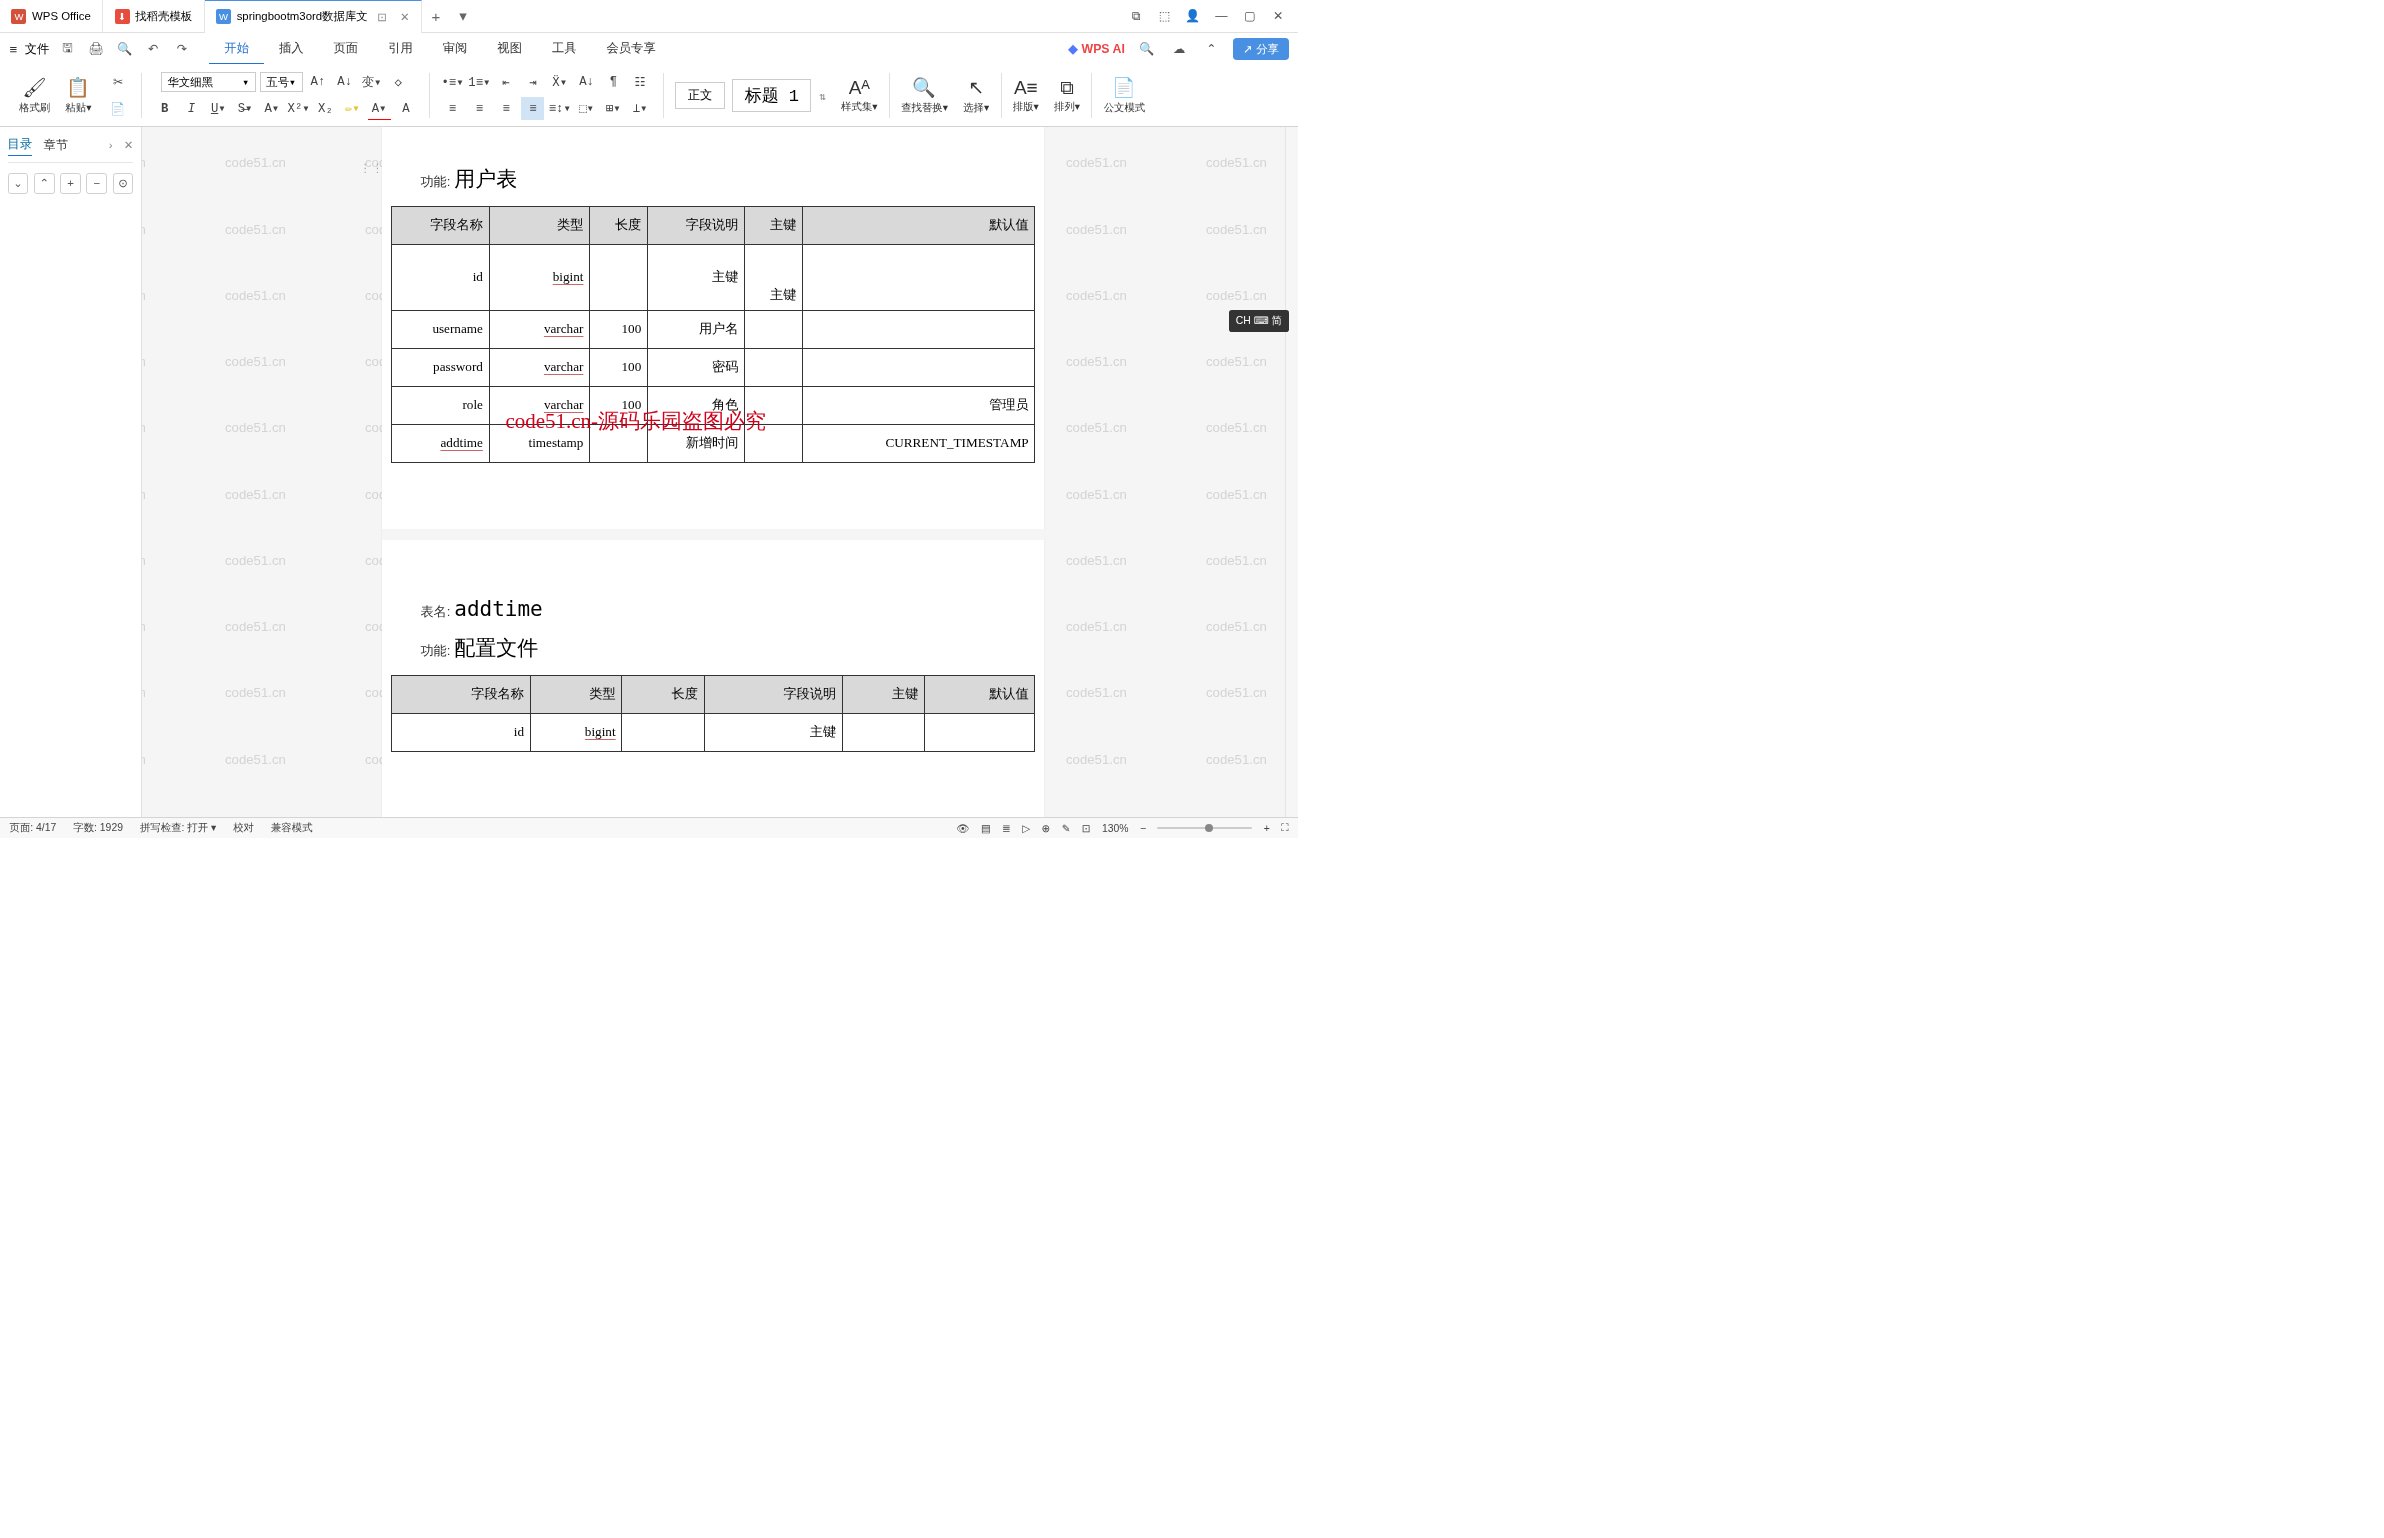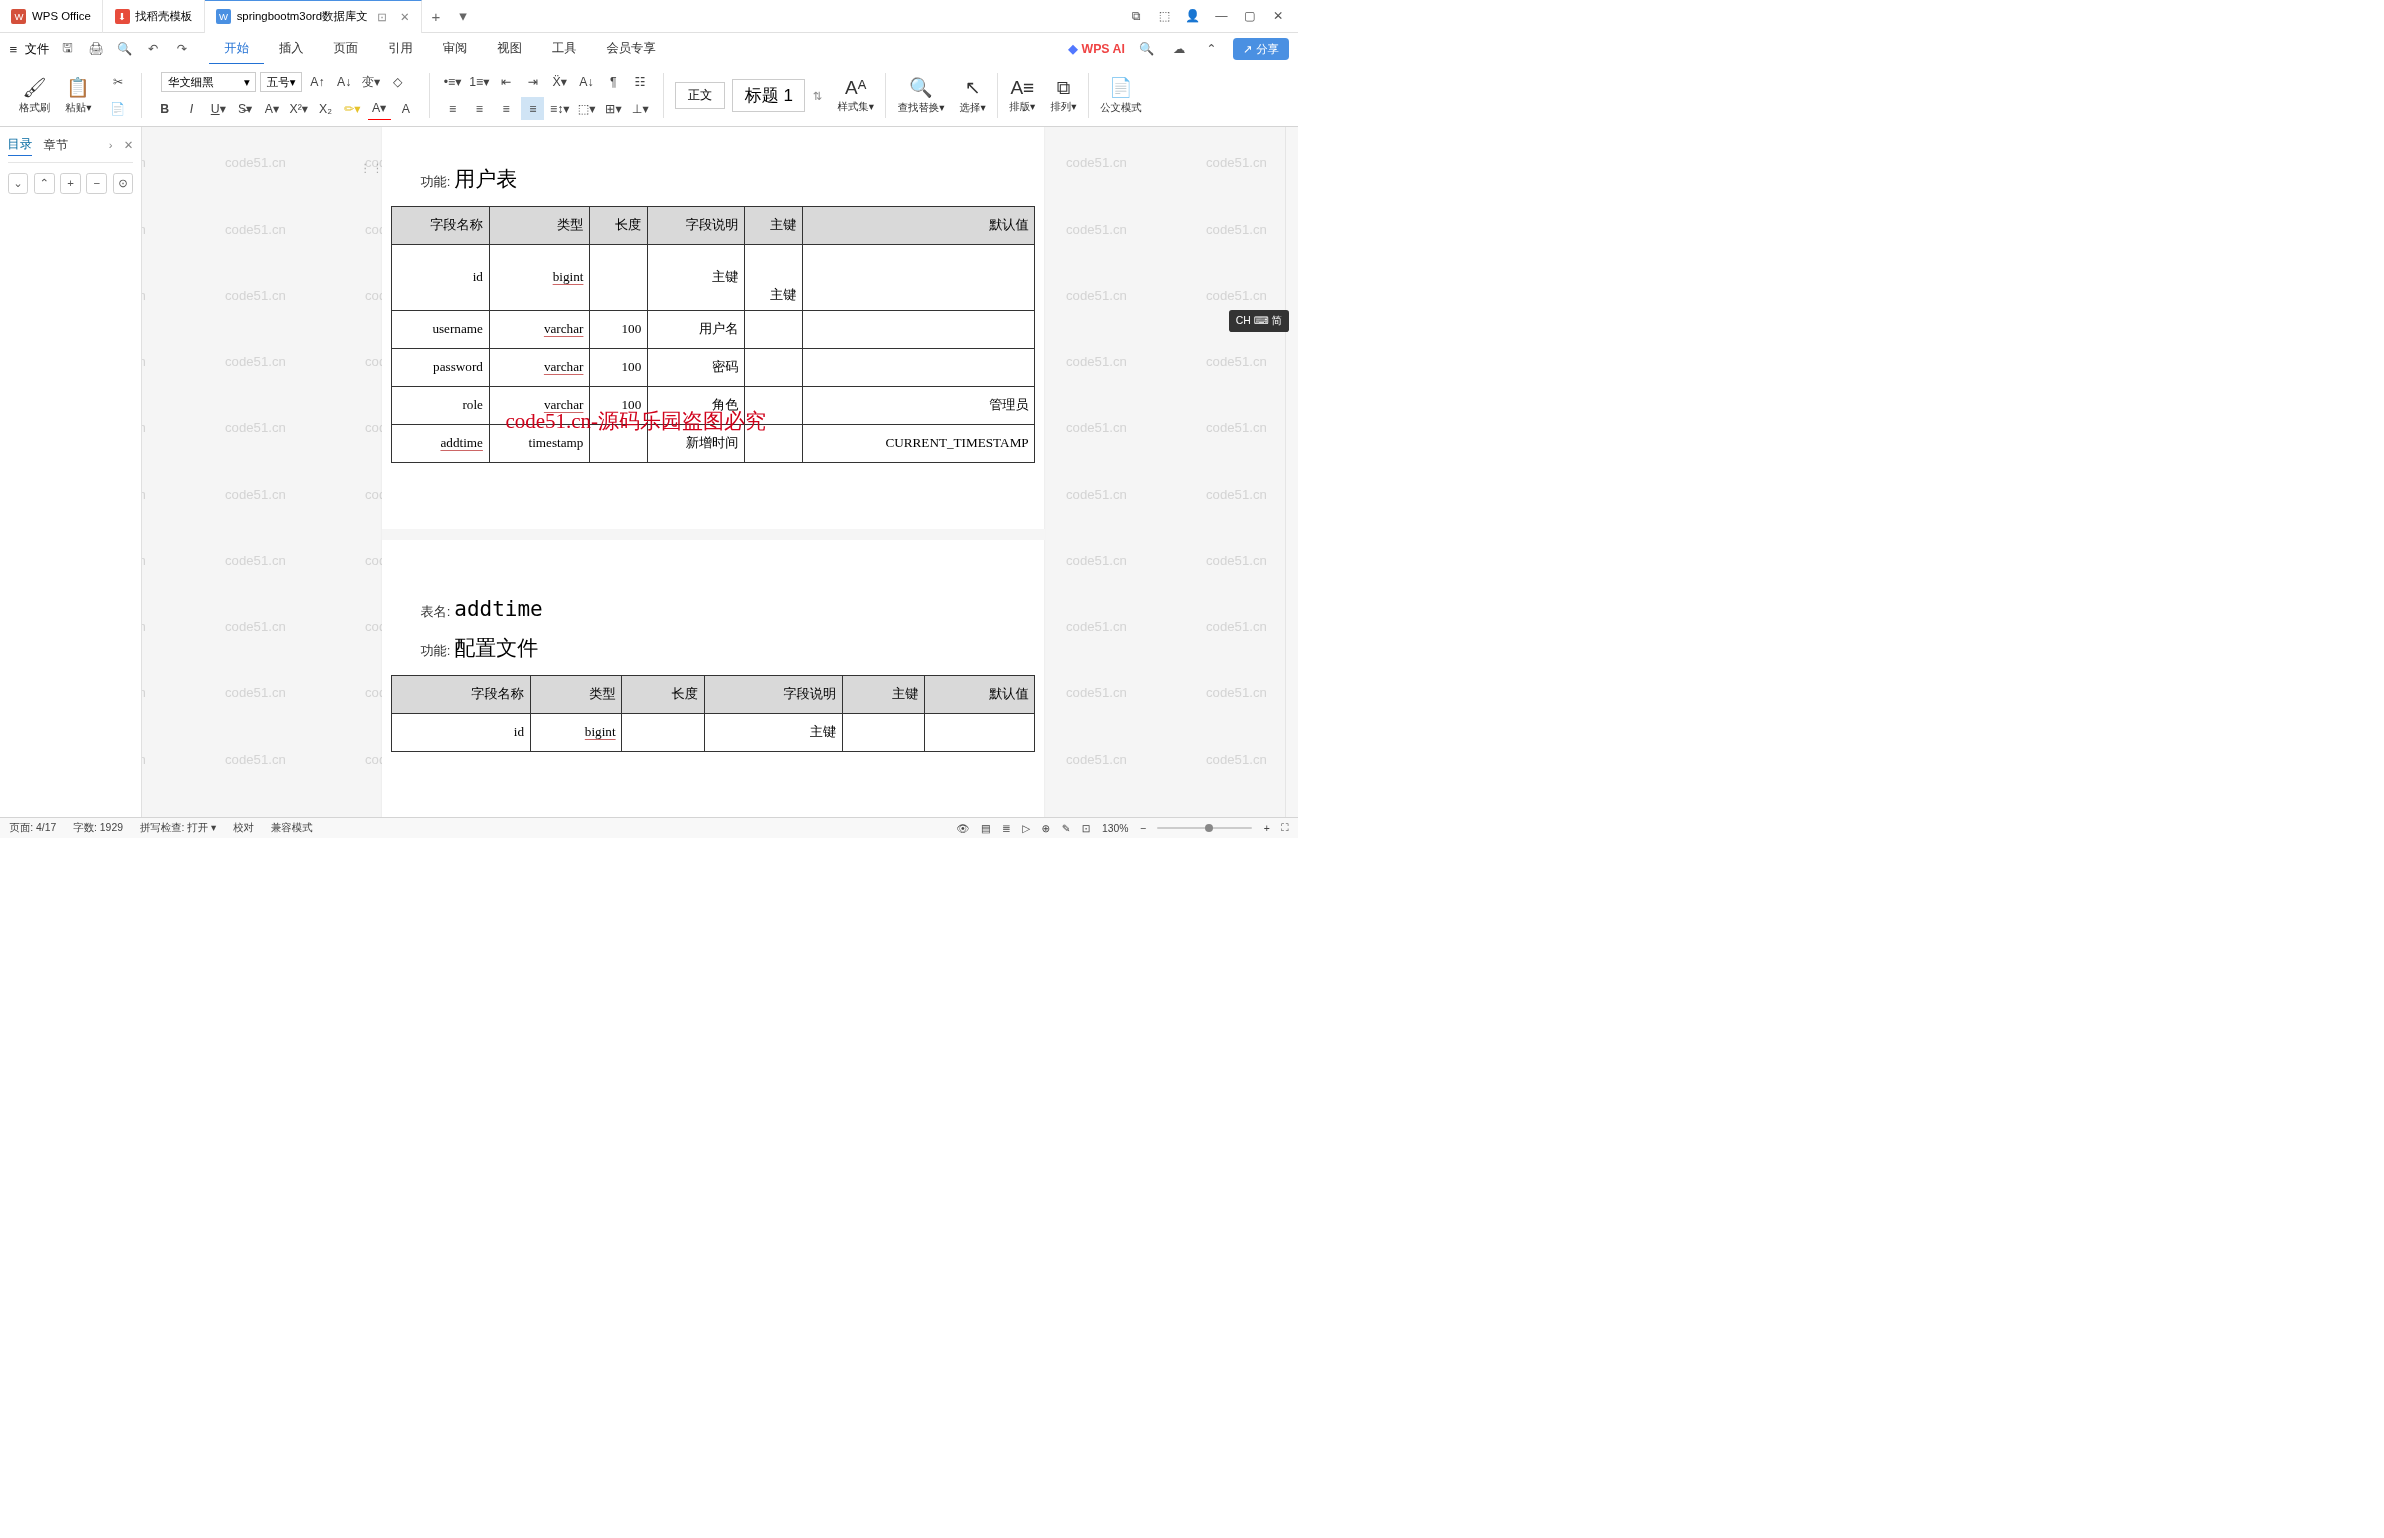--- a/index.html
+++ b/index.html
@@ -32,21 +32,21 @@
 .wpsai-logo .a1 { color:#5278ff; }
 .wpsai-logo .a3 { color:#ef4444; }
 .share-btn { background:#4a90e2; color:#fff; padding:3.8px 9.5px; border-radius:3.8px; font-size:11.4px; display:flex; align-items:center; gap:3.8px; }
 
 
 .ribbon { height:62px; display:flex; align-items:center; padding:0 11.4px; background:#fff; border-bottom:0.9px solid #d4d4d4; gap:0; }
 .ribbon-group { display:flex; flex-direction:column; align-items:center; justify-content:center; padding:0 7.6px; height:100%; }
 .ribbon-sep { width:0.9px; height:45px; background:#e0e0e0; margin:0 3.8px; }
 .ribbon-big { display:flex; flex-direction:column; align-items:center; gap:1.9px; font-size:10.4px; color:#333; }
 .ribbon-big .ico { font-size:19px; }
-.ribbon-row { display:flex; align-items:center; gap:3.8px; }
+.ribbon-row { display:flex; align-items:center; gap:3.8px;font-family:Liberation Mono, monospace; }
 .ribbon-sm { width:23px; height:23px; display:flex; align-items:center; justify-content:center; font-size:12.3px; color:#444; }
 .font-sel { border:0.9px solid #ccc; padding:1.9px 5.7px; font-size:11.4px; min-width:95px; display:flex; justify-content:space-between; align-items:center; }
 .size-sel { border:0.9px solid #ccc; padding:1.9px 5.7px; font-size:11.4px; min-width:42px; display:flex; justify-content:space-between; align-items:center; }
 .style-box { border:0.9px solid #ccc; padding:3.8px 11.4px; font-size:12.3px; display:flex; align-items:center; gap:5.7px; }
 .style-box.big { font-size:17px; font-weight:500; }
 
 
 .main-area { display:flex; height:calc(100% - 33px - 32px - 62px - 21px); position:relative; }
 .toc-panel { width:142px; background:#fff; border-right:0.9px solid #e0e0e0; padding:7.6px; }
 .toc-header { display:flex; align-items:center; gap:11.4px; border-bottom:0.9px solid #e5e5e5; padding-bottom:5.7px; }

